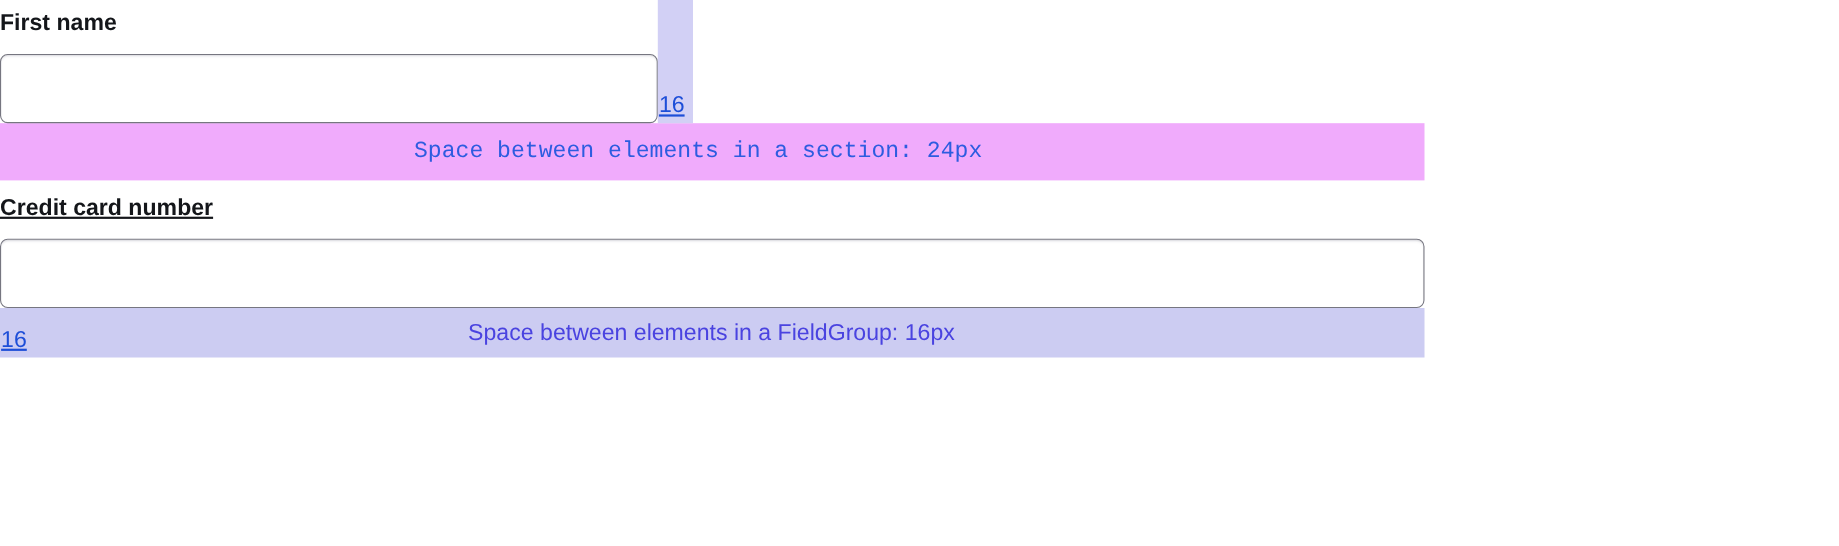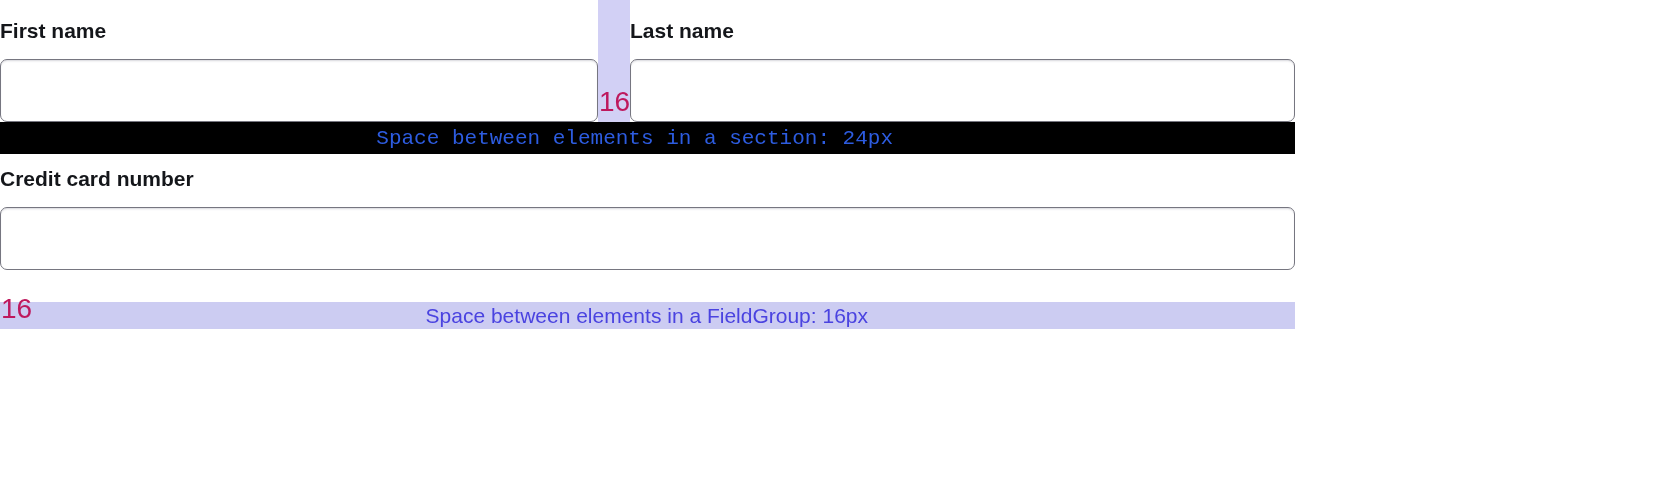--- a/index.html
+++ b/index.html
@@ -40,34 +40,35 @@
     position: relative;
     width: 32px;
     flex: 0 0 32px;
     background: #d2d0f5;
   }
   .gap-col .gap-label {
     position: absolute;
     left: 1px;
     bottom: 6px;
     font-family: "Liberation Sans", sans-serif;
-    font-size: 28px;
+    font-size: 21px;
     line-height: 1;
-    color: #be185d;
+    color: #1d4ed8;
     white-space: nowrap;
+    text-decoration: underline;
   }
 
   
   .field-label {
     font-family: "Liberation Sans", sans-serif;
     font-size: 21px;
     font-weight: bold;
     color: #14161a;
     line-height: 1;
-    padding-top: 20px;
+    padding-top: 10px;
     padding-bottom: 0;
     white-space: nowrap;
   }
   .input-wrap { padding-top: 18px; }
   .text-input {
     display: block;
     width: 100%;
     height: 63px;
     background: #ffffff;
     border: 1.6px solid #767680;
@@ -85,47 +86,46 @@
   .anno-bar {
     width: 1295px;
     display: flex;
     align-items: center;
     justify-content: flex-end;
     white-space: nowrap;
   }
   .anno-bar .anno-text { display: inline-block; }
 
   .anno-section {
-    height: 32px;
-    background: #000000;
+    height: 52px;
+    background: #f0abfc;
     padding-left: 16px;
   }
   .anno-section .anno-text {
     font-family: "Liberation Mono", monospace;
     font-size: 21px;
     color: #2d5ce0;
     padding-right: 402px;
     line-height: 1;
   }
 
   .anno-fieldgroup {
-    height: 27px;
+    height: 45px;
     background: #ccccf2;
-    margin-top: 32px;
   }
   .anno-fieldgroup .anno-text {
     font-family: "Liberation Sans", sans-serif;
     font-size: 21px;
     color: #4a43e0;
     padding-right: 427px;
     line-height: 1;
   }
 
   
-  .cc-block .field-label { padding-top: 14px; }
+  .cc-block .field-label { padding-top: 14px; text-decoration: underline; }
   .pair-block-bottom .field-label { padding-top: 14px; }
 </style>
 </head>
 <body>
 
 <div id="page">
 
   <div class="form-col">
 
     <div class="field-row">
@@ -134,26 +134,20 @@
         <div class="field-label">First name</div>
         <div class="input-wrap">
           <input class="text-input" type="text" placeholder="" style="">
         </div>
       </div>
 
       <div class="gap-col">
         <span class="gap-label">16</span>
       </div>
 
-      <div class="field-cell right">
-        <div class="field-label">Last name</div>
-        <div class="input-wrap">
-          <input class="text-input" type="text" placeholder="" style="">
-        </div>
-      </div>
 
     </div>
 
     <div class="anno-bar anno-section">
       <span class="anno-text">Space between elements in a section: 24px</span>
     </div>
 
     <div class="cc-block">
       <div class="field-label">Credit card number</div>
       <div class="input-wrap">

